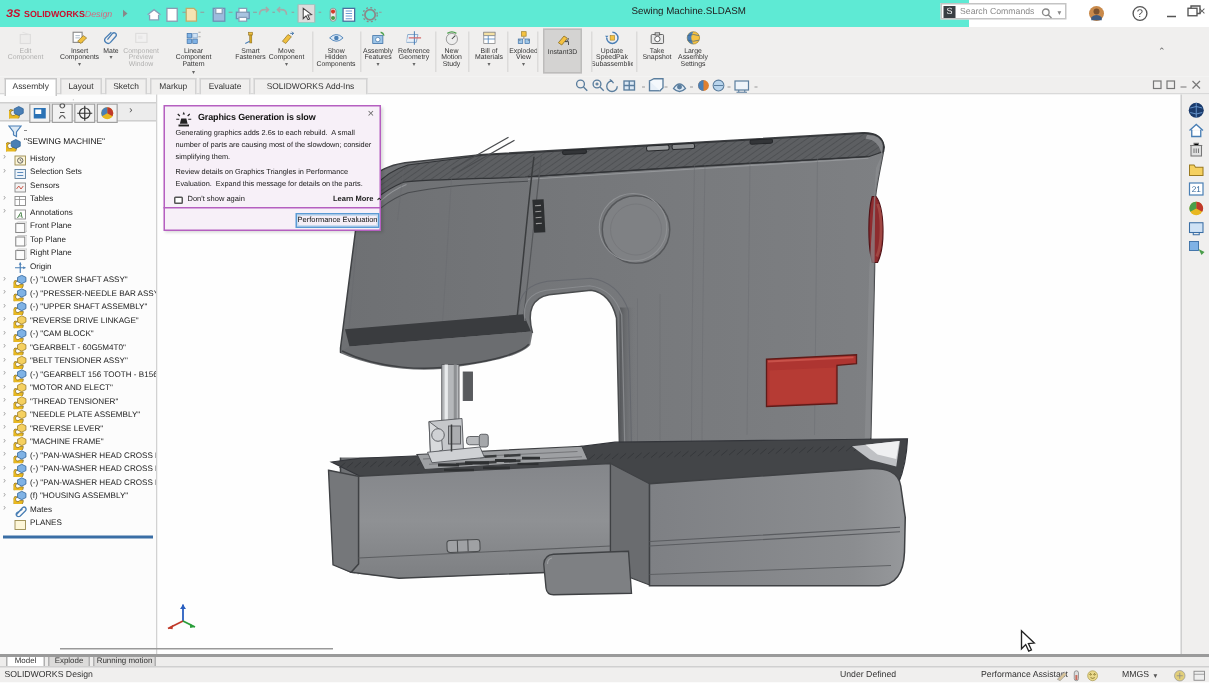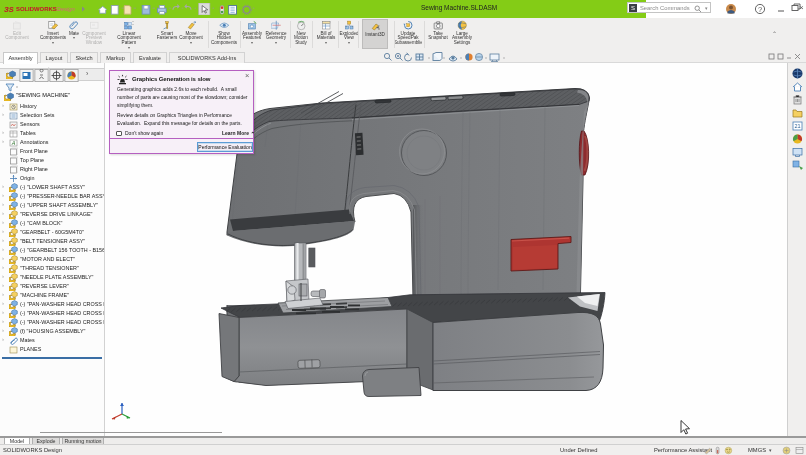--- a/index.html
+++ b/index.html
@@ -1,17 +1,17 @@
 <!DOCTYPE html>
 <html><head><meta charset="utf-8"><style>
 *{margin:0;padding:0;box-sizing:border-box}
 html,body{width:806px;height:455px;overflow:hidden}
 body{font-family:"Liberation Sans",sans-serif;position:relative;background:#fff}
 .abs{position:absolute}
-#titlebar{left:0;top:0;width:646px;height:18px;background:#84cc16}
+#titlebar{left:0;top:0;width:646px;height:18px;background:#5eead4}
 #ribbon{left:0;top:18px;width:806px;height:33px;background:#f0efee}
 #tabrow{left:0;top:51px;width:806px;height:12px;background:#f0efee;border-bottom:1px solid #d9d9d9}
 #leftpanel{left:0;top:63px;width:105px;height:373px;background:#fcfcfc;border-right:1px solid #d2d2d2;overflow:hidden}
 #viewport{left:105px;top:63px;width:682px;height:373px;background:#fefefe}
 #taskpane{left:787px;top:63px;width:19px;height:373px;background:#f0efee;border-left:1px solid #cfcfcf}
 #motiontabs{left:0;top:436px;width:806px;height:8px;background:#eeedec;border-top:2px solid #9a9a9a}
 #statusbar{left:0;top:444px;width:806px;height:11px;background:#f0efee;border-top:1px solid #d0d0d0;font-size:6px;color:#333}
 .rib-it{position:absolute;top:1px;height:32px;text-align:center;font-size:4.6px;color:#333;line-height:1.08;overflow:hidden}
 .rib-it .ic{margin:1px auto 1px auto;width:10.5px;height:10.5px;display:block}
 .rib-sep{position:absolute;top:3px;width:1px;height:27px;background:#dcdbda}

